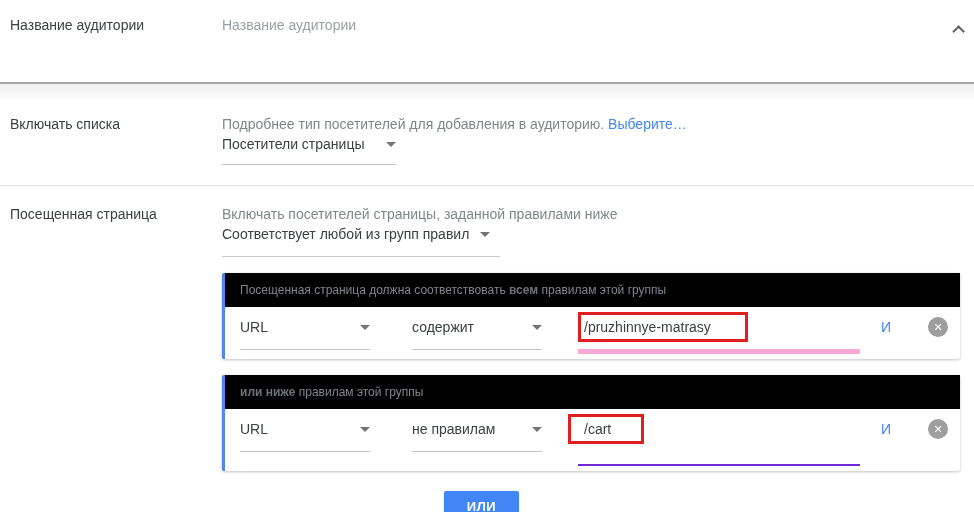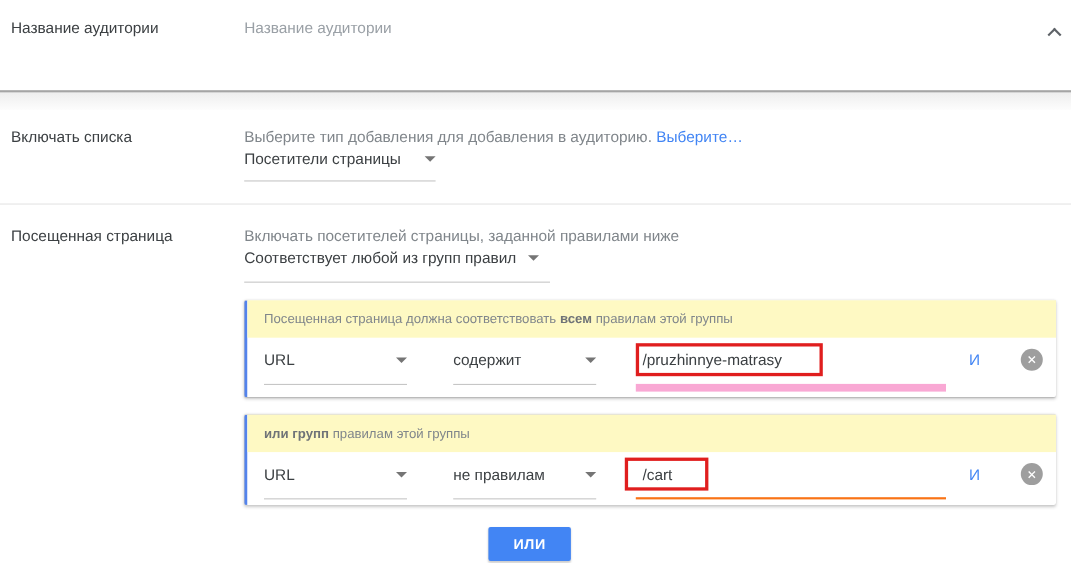--- a/index.html
+++ b/index.html
@@ -51,29 +51,29 @@
   .sec3 { padding-top: 18px; }
   .dd-match { width: 278px; margin-top: 0; padding-right: 10px; }
 
   .rule-group {
     width: 738px; margin-top: 16px; background: #ffffff;
     border-left: 3px solid #5383ec; border-radius: 2px;
     box-shadow: 0 1px 3px rgba(0,0,0,0.22), 0 0 1px rgba(0,0,0,0.12);
   }
   .rule-group + .rule-group { margin-top: 16px; }
   .rg-header {
-    background: #fef9c3; padding: 10px 15px; font-size: 12px; color: #80868b; line-height: 14px;
+    background: #000000; padding: 10px 15px; font-size: 12px; color: #80868b; line-height: 14px;
   }
   .rg-header b { font-weight: 700; color: #6f7377; }
   .rg-row { display: flex; align-items: flex-start; padding: 10px 12px 5px 15px; }
   .dd-field { width: 130px; margin-right: 42px; text-align: center; }
   .dd-op    { width: 130px; margin-right: 36px; }
 
-  .value-wrap { position: relative; width: 282px; border-bottom: 7px solid #f9a8d4; padding-bottom: 12px; }
-  .value-wrap.focused { border-bottom: 2px solid #f97316; padding-bottom: 11px; }
+  .value-wrap { position: relative; width: 282px; border-bottom: 5px solid #f9a8d4; padding-bottom: 12px; }
+  .value-wrap.focused { border-bottom: 2px solid #6d28d9; padding-bottom: 25px; }
   .value-input {
     border: none; outline: none; width: 100%; padding-left: 6px;
     font-family: inherit; font-size: 14px; color: #3c4043; line-height: 20px; background: transparent;
   }
   .red-box {
     position: absolute; top: -5px; height: 30px; left: 0;
     border: 3px solid #e01e1e; pointer-events: none;
   }
   .red-box.r1 { width: 170px; }
   .red-box.r2 { width: 76px; left: -10px; }
@@ -106,21 +106,21 @@
       <span class="chev-up"></span>
     </div>
   </section>
 
   <div class="divider-thick"></div>
 
   <section class="sec sec2">
     <div class="col-label">Включать списка</div>
     <div class="col-main">
       <div class="desc">
-        <span>Выберите тип добавления для добавления в аудиторию.</span>
+        <span>Подробнее тип посетителей для добавления в аудиторию.</span>
         <a href="#">Выберите…</a>
       </div>
       <div class="dd dd-visitors">
         <span>Посетители страницы</span>
         <span class="caret"></span>
       </div>
     </div>
   </section>
 
   <section class="sec sec3">
@@ -157,21 +157,21 @@
           <div class="close-btn">
             <span>✕</span>
           </div>
         </div>
       </div>
 
       
       <div class="rule-group">
         <div class="rg-header">
           <span></span>
-          <b>или групп</b>
+          <b>или ниже</b>
           <span>правилам этой группы</span>
         </div>
         <div class="rg-row">
           <div class="dd dd-field">
             <span>URL</span>
             <span class="caret"></span>
           </div>
           <div class="dd dd-op">
             <span>не правилам</span>
             <span class="caret"></span>

